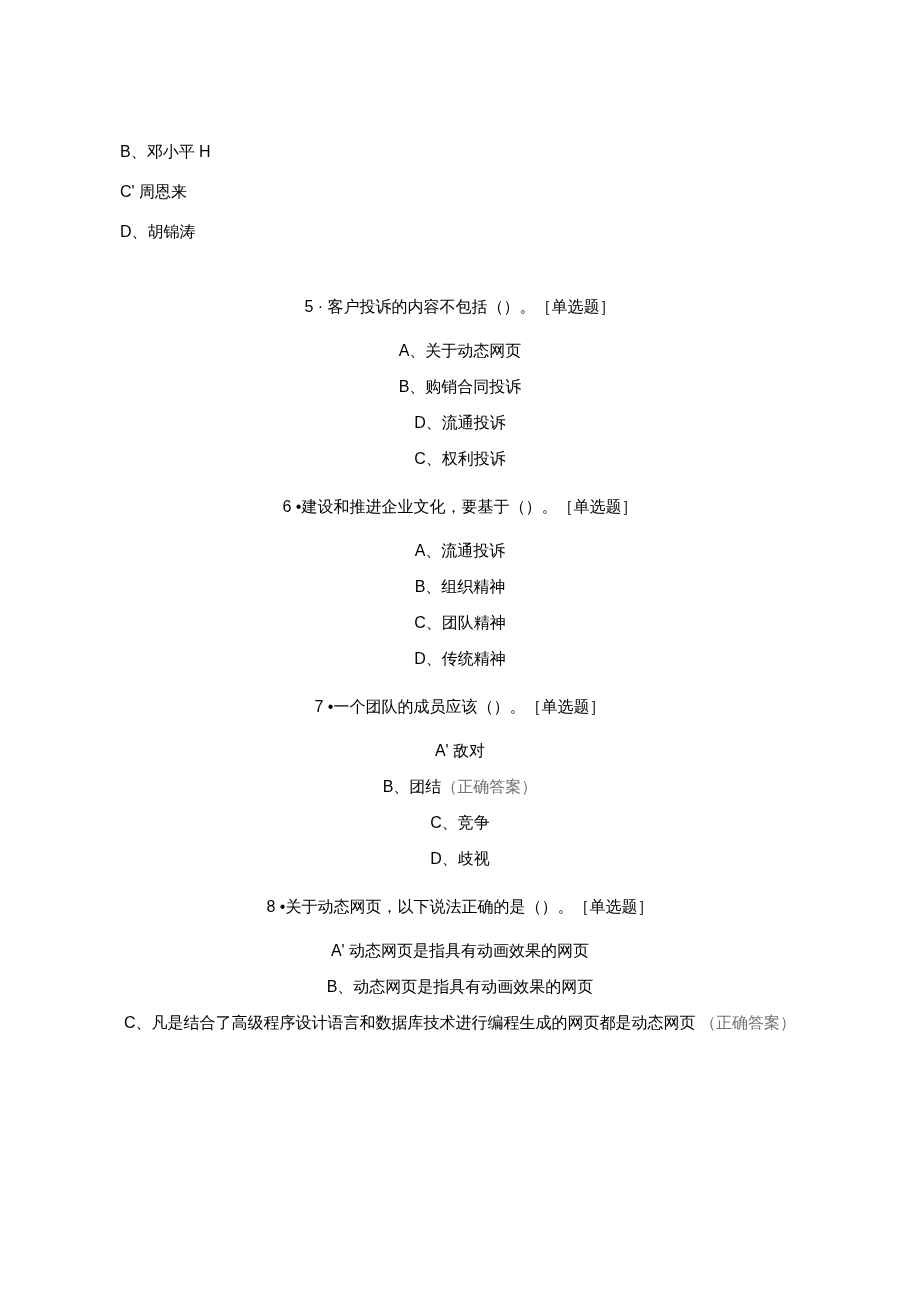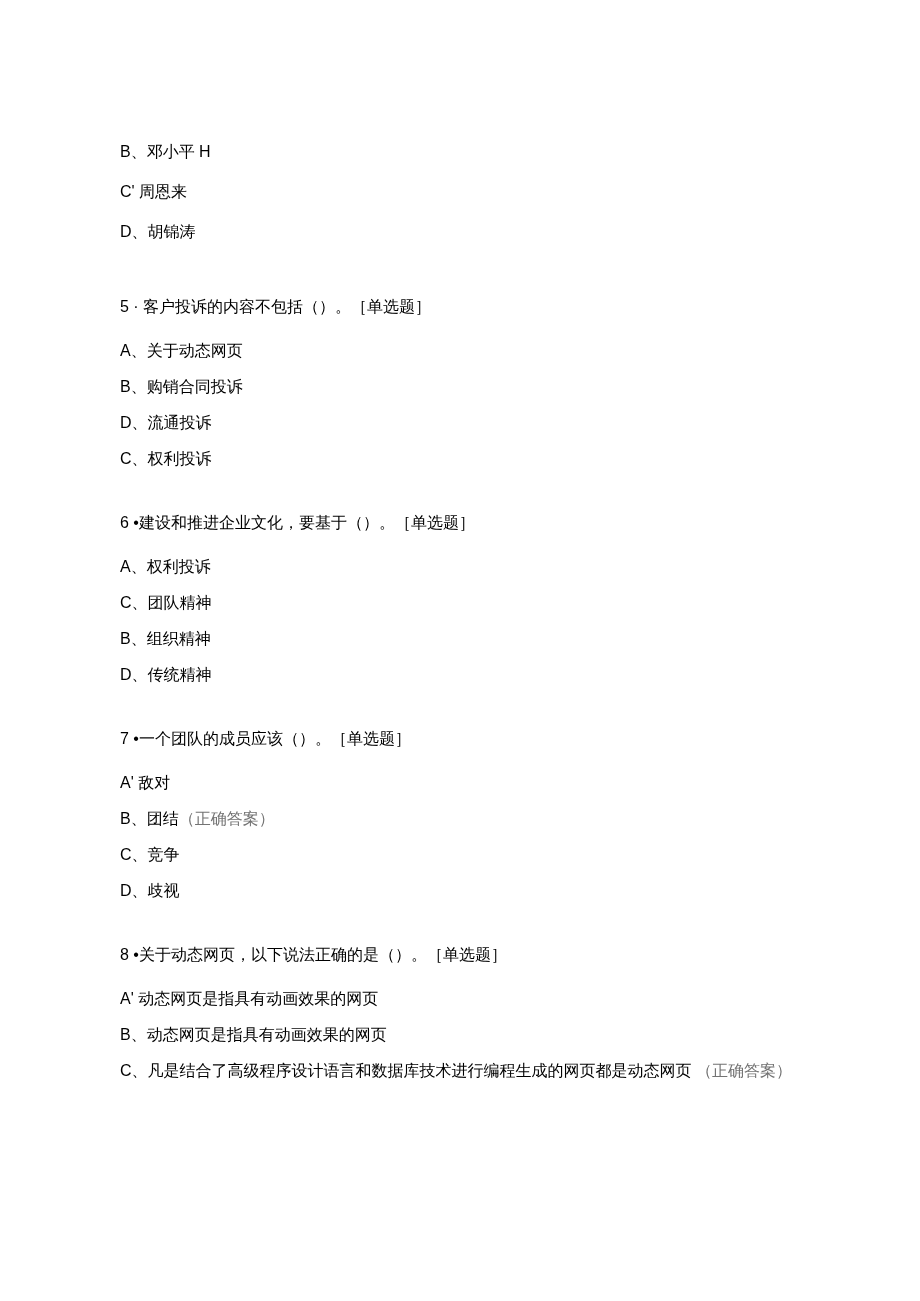--- a/index.html
+++ b/index.html
@@ -16,21 +16,22 @@
       font-size: 16px;
       line-height: 1.5;
     }
     .option-block {
       margin-bottom: 51px;
     }
     .option-line {
       margin-bottom: 16px;
     }
     .question-block {
-      margin-top: 40px;
+      margin-top: 24px;
+      text-align: center;
     }
     .question-stem {
       margin-bottom: 20px;
     }
     .q-options .option-line {
       margin-bottom: 12px;
     }
     .correct-answer {
       color: #737373;
     }
@@ -53,23 +54,23 @@
     <div class="option-line">A、关于动态网页</div>
     <div class="option-line">B、购销合同投诉</div>
     <div class="option-line">D、流通投诉</div>
     <div class="option-line">C、权利投诉</div>
   </div>
 </div>
 
 <div class="question-block">
   <div class="question-stem">6   •建设和推进企业文化，要基于（）。［单选题］</div>
   <div class="q-options tight-group">
-    <div class="option-line">A、权利投诉</div>
+    <div class="option-line">A、流通投诉</div>
+    <div class="option-line">B、组织精神</div>
     <div class="option-line">C、团队精神</div>
-    <div class="option-line">B、组织精神</div>
     <div class="option-line">D、传统精神</div>
   </div>
 </div>
 
 <div class="question-block">
   <div class="question-stem">7   •一个团队的成员应该（）。［单选题］</div>
   <div class="q-options tight-group">
     <div class="option-line">A' 敌对</div>
     <div class="option-line">
       <span>B、团结</span><span class="correct-answer">（正确答案）</span>

